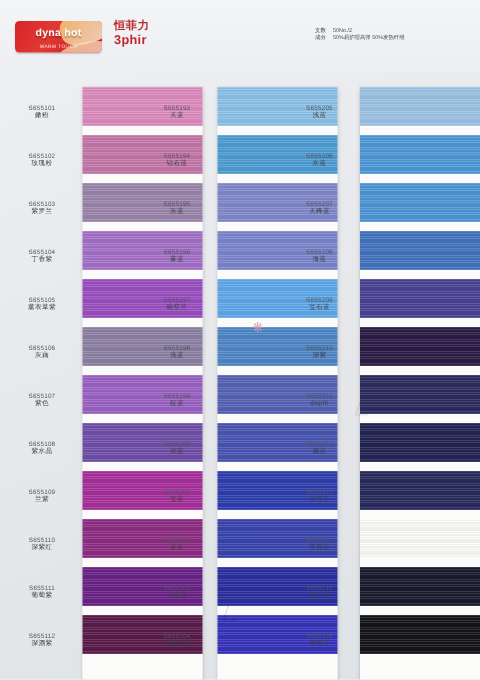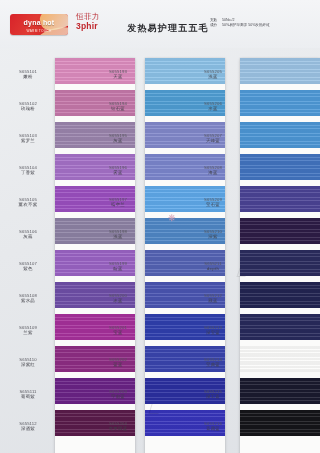--- a/index.html
+++ b/index.html
@@ -26,21 +26,21 @@
   .logo .swoosh2{position:absolute;right:-10px;bottom:-9px;width:40px;height:16px;
     background:linear-gradient(135deg,#f3d79b,#fbf6ec);
     transform:rotate(-10deg);opacity:.75;border-radius:50%;}
   .logo .lname{position:absolute;left:0;right:0;top:5px;text-align:center;
     font-size:7px;font-weight:bold;color:#ffffff;letter-spacing:.2px;
     text-shadow:0 1px 1px rgba(0,0,0,.3);z-index:3;}
   .logo .lsub{position:absolute;left:0;right:0;bottom:2px;text-align:center;
     font-size:3.2px;color:#ffe9e2;letter-spacing:.3px;z-index:3;}
 
   .brandcn{position:absolute;left:76px;top:13px;width:40px;line-height:1.15;}
-  .brandcn .b1{font-size:7.5px;color:#b8252c;font-weight:normal;letter-spacing:.4px;}
+  .brandcn .b1{font-size:7.5px;color:#b8252c;font-weight:bold;letter-spacing:.4px;}
   .brandcn .b2{font-size:8.5px;color:#c0272d;font-weight:bold;letter-spacing:.2px;}
 
   .title{position:absolute;left:118px;top:22px;width:100px;text-align:center;
     font-size:9px;font-weight:bold;color:#2a2a2e;letter-spacing:1.2px;
     white-space:nowrap;}
 
   .specs{position:absolute;left:210px;top:18px;width:106px;line-height:1.5;}
   .specrow{display:flex;font-size:3.6px;color:#4a4a50;white-space:nowrap;}
   .specrow .k{width:12px;flex:0 0 12px;color:#3c3c42;}
   .specrow .v{flex:1;}
@@ -99,21 +99,20 @@
       <div class="swoosh2"></div>
       <div class="lname">dyna hot</div>
       <div class="lsub">WARM TOUCH</div>
     </div>
 
     <div class="brandcn">
       <div class="b1">恒菲力</div>
       <div class="b2">3phir</div>
     </div>
 
-    <div class="title">发热易护理五五毛</div>
 
     <div class="specs">
       <div class="specrow">
         <div class="k">支数</div>
         <div class="v">50No./2</div>
       </div>
       <div class="specrow">
         <div class="k">成分</div>
         <div class="v">50%易护理高弹 50%发热纤维</div>
       </div>

